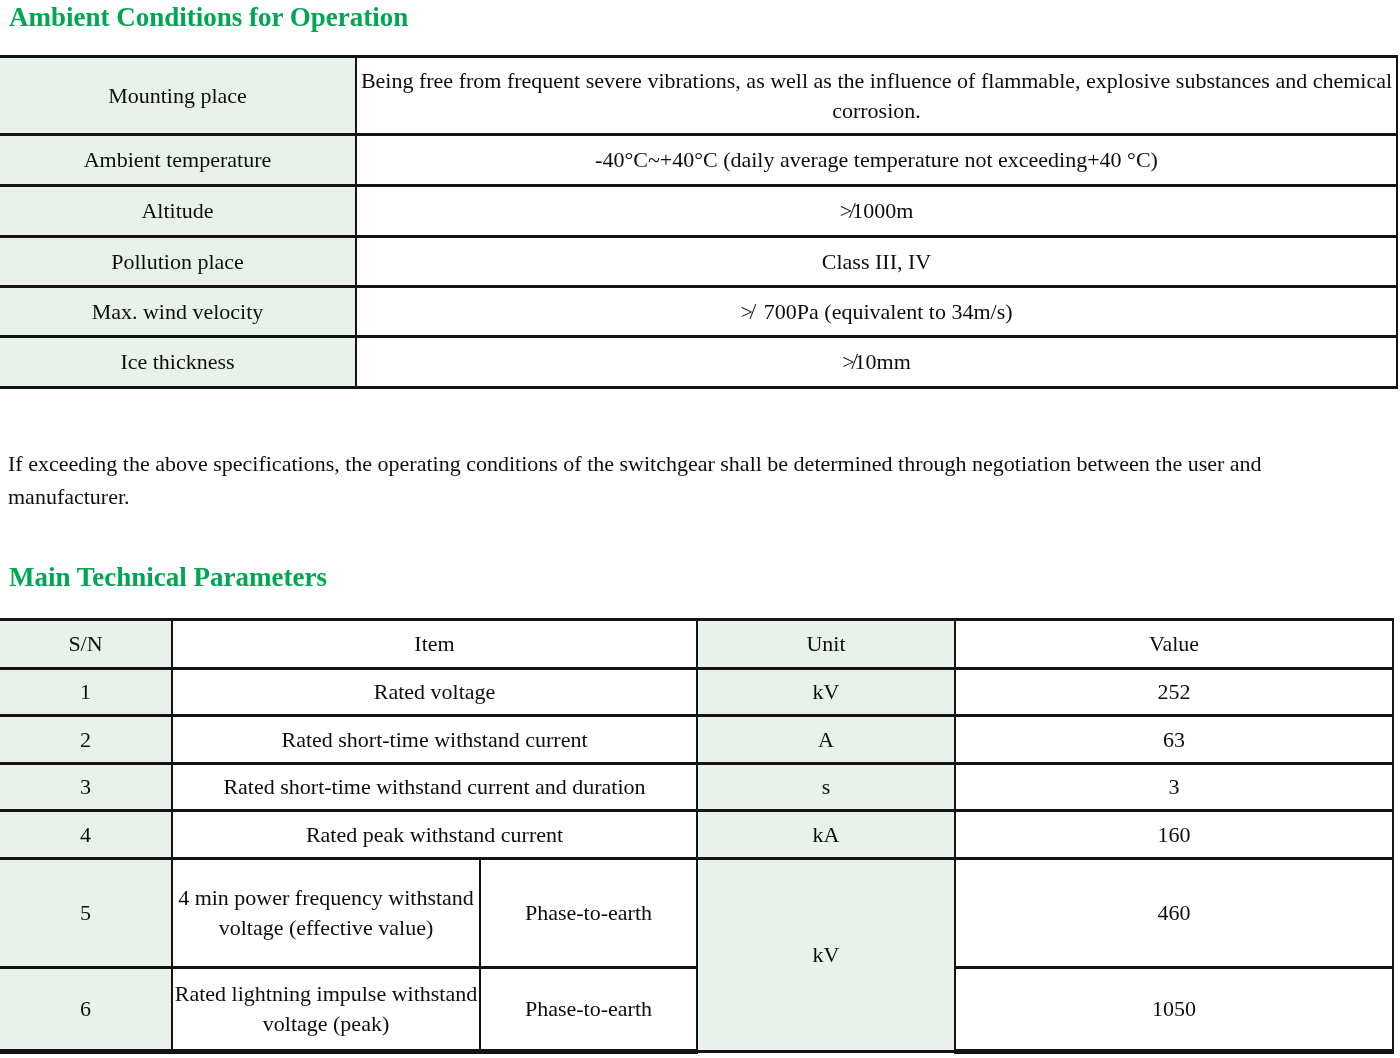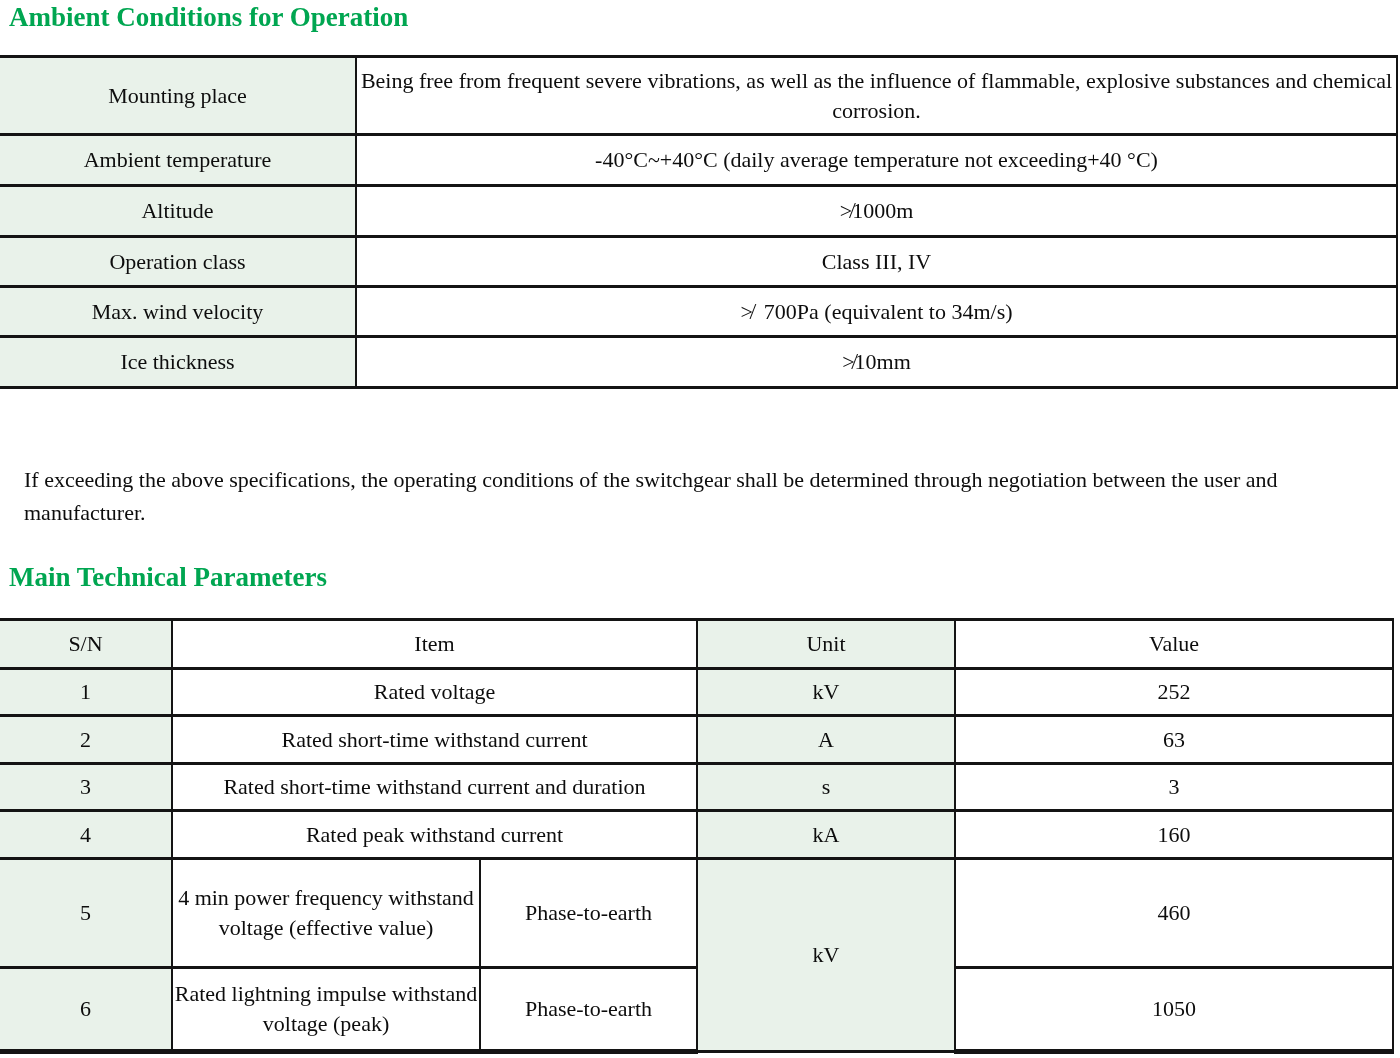--- a/index.html
+++ b/index.html
@@ -31,21 +31,21 @@
     padding:0;overflow:hidden;
   }
   .tbl td:first-child,.tbl th:first-child{border-left:none;}
   .green{background:#e9f2ea;}
   .vpad{padding:0 45px;}
   .ipad{padding:0 10px;}
 
   #tbl-params tr.last-row td{border-bottom-width:5px;}
 
   .note{
-    position:absolute;left:8px;top:447px;width:1335px;margin:16px;
+    position:absolute;left:8px;top:447px;width:1335px;margin:0;
     font-size:22px;line-height:33px;text-align:left;
   }
 </style>
 </head>
 <body>
 
 <h1 class="heading" id="heading-ambient">Ambient Conditions for Operation</h1>
 
 <table class="tbl" id="tbl-ambient">
   <colgroup>
@@ -59,21 +59,21 @@
     </tr>
     <tr style="height:51px">
       <td class="green">Ambient temperature</td>
       <td>-40°C~+40°C (daily average temperature not exceeding+40 °C)</td>
     </tr>
     <tr style="height:51px">
       <td class="green">Altitude</td>
       <td>≯1000m</td>
     </tr>
     <tr style="height:50px">
-      <td class="green">Operation class</td>
+      <td class="green">Pollution place</td>
       <td>Class III, IV</td>
     </tr>
     <tr style="height:50px">
       <td class="green">Max. wind velocity</td>
       <td>≯ 700Pa (equivalent to 34m/s)</td>
     </tr>
     <tr style="height:51px">
       <td class="green">Ice thickness</td>
       <td>≯10mm</td>
     </tr>

